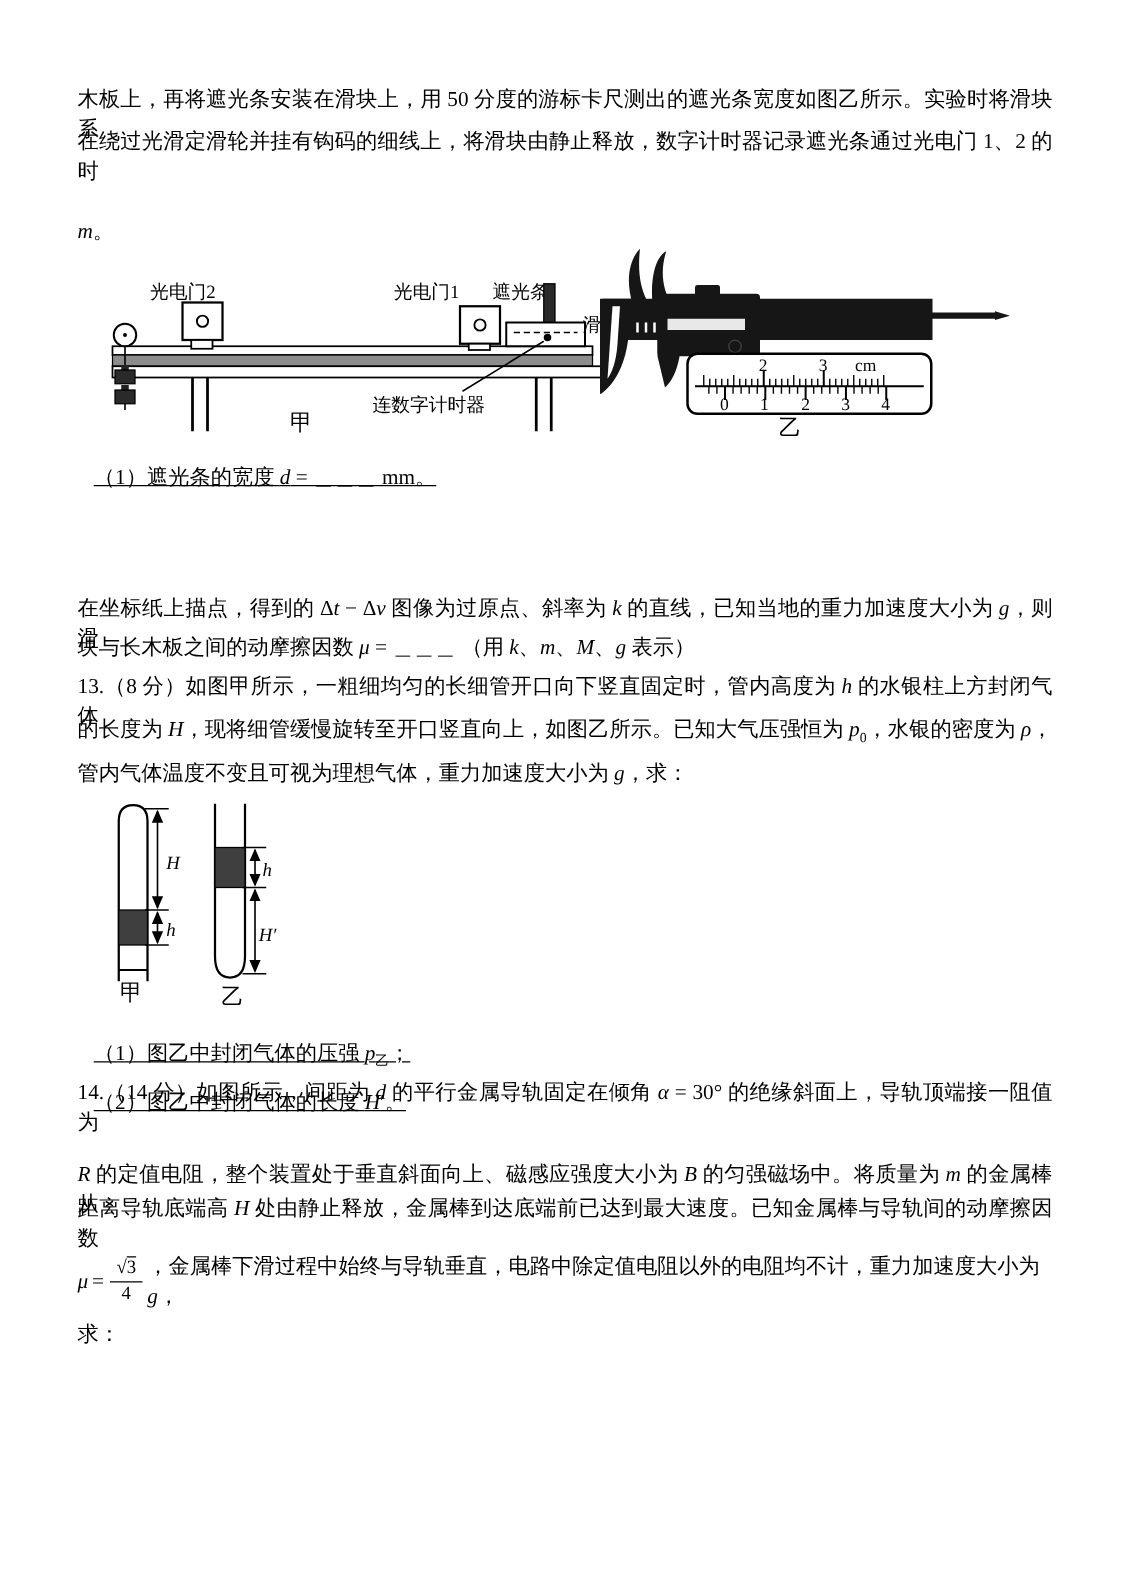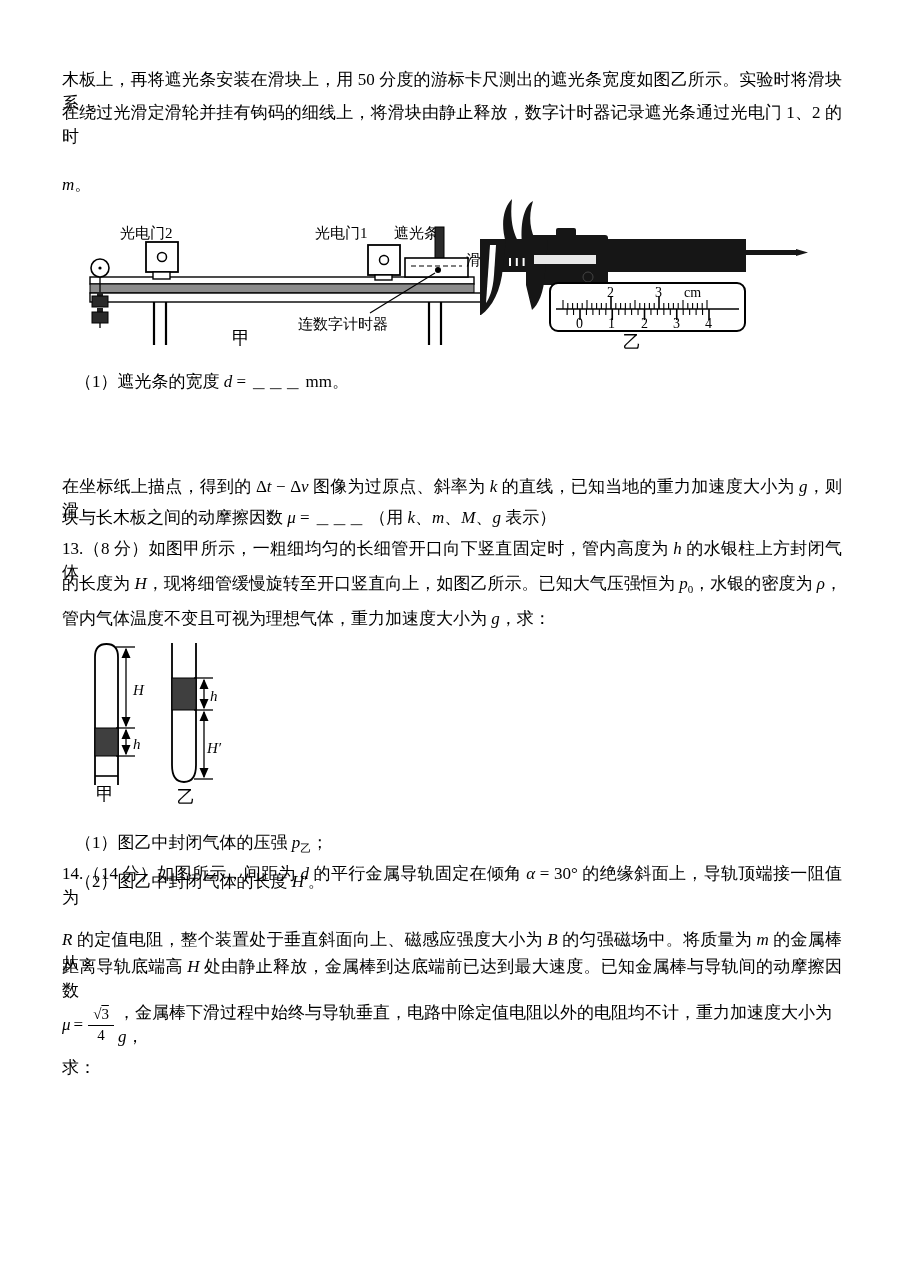--- a/index.html
+++ b/index.html
@@ -6,21 +6,21 @@
   .page {
     position:relative; width:900px; height:1273px; background:#ffffff;
     font-family:"Liberation Serif","DejaVu Serif",serif; color:#000;
     overflow:hidden;
   }
   .tline {
     position:absolute; left:62px; width:780px;
     font-size:17px; line-height:24px; white-space:normal;
   }
   .just { text-align:justify; text-align-last:justify; }
-  .ind  { padding-left:13px; }
+  .ind  { padding-left:13px;text-decoration:underline; }
   .ind-sm { padding-left:5px; }
   sub { font-size:11px; line-height:0; }
   i { font-style:italic; }
   svg text { font-family:"Liberation Serif","DejaVu Serif",serif; }
   .flabel { font-size:15px; }
   .fcap   { font-size:18px; }
   .math   { font-style:italic; font-size:15px; }
   .formula-line { display:flex; align-items:center; }
   .frac { display:inline-flex; flex-direction:column; align-items:center;
           vertical-align:middle; margin:0 4px 0 2px; font-size:15px; line-height:1.15; }

